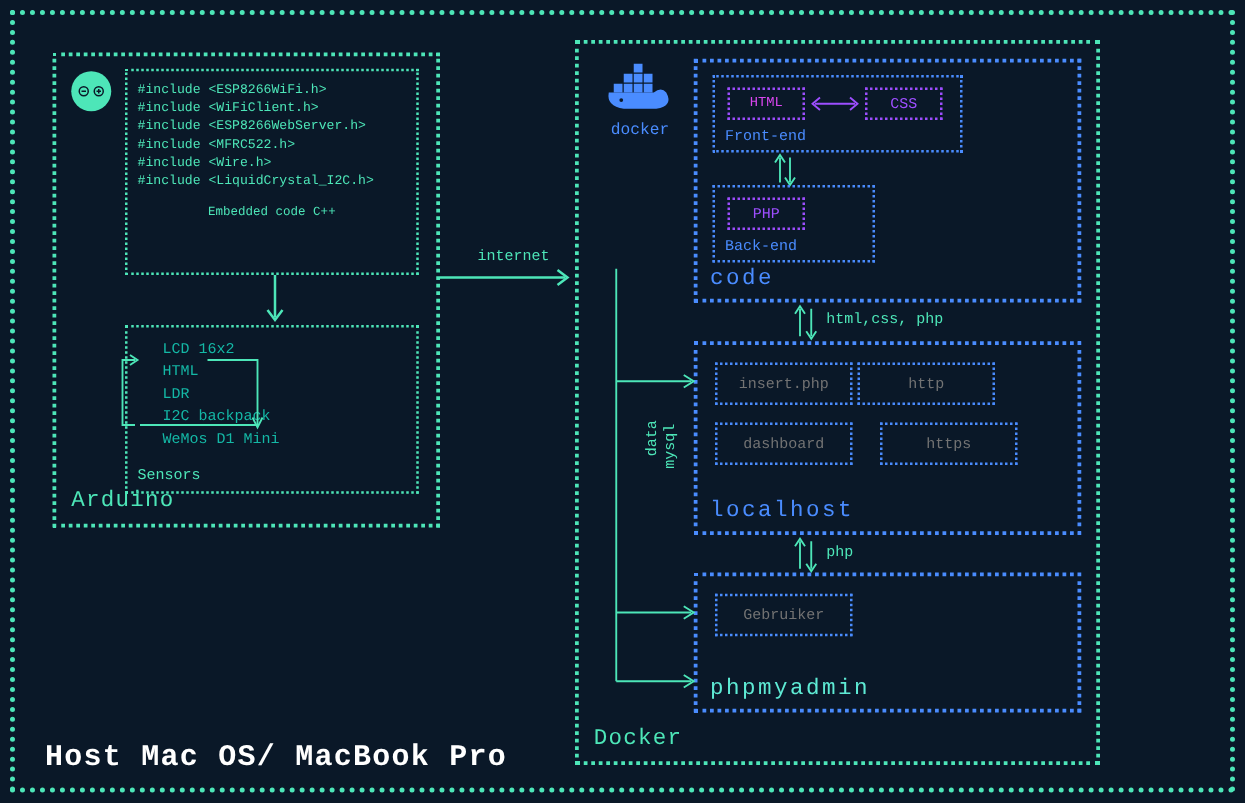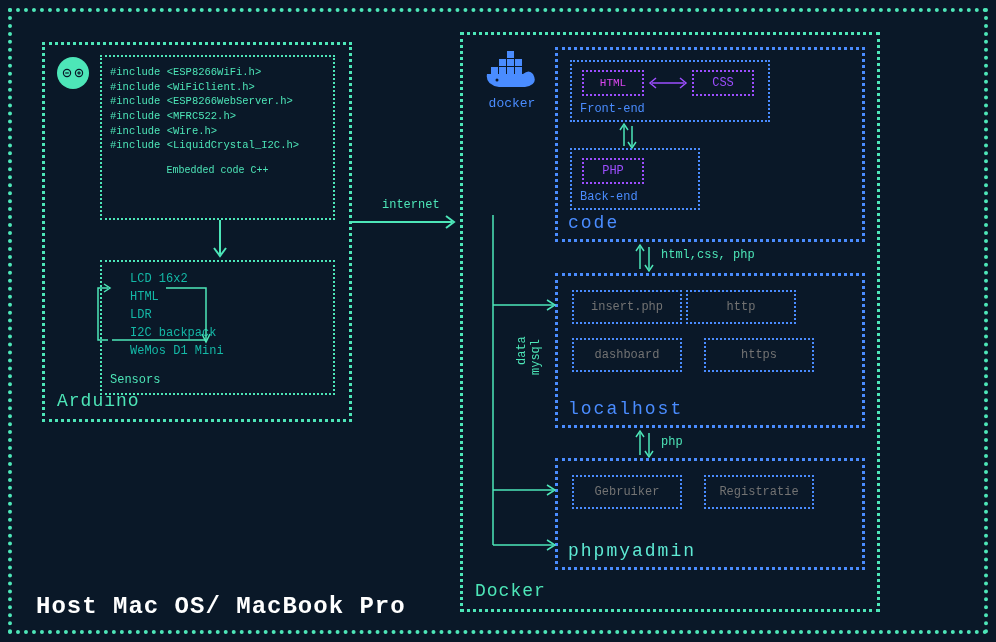--- a/index.html
+++ b/index.html
@@ -352,21 +352,20 @@
       <line x1="7" y1="4" x2="7" y2="26" stroke="#4de6b8" stroke-width="1.5"></line>
       <line x1="16" y1="4" x2="16" y2="26" stroke="#4de6b8" stroke-width="1.5"></line>
       <polyline points="3,8 7,2 11,8" fill="none" stroke="#4de6b8" stroke-width="1.5"></polyline>
       <polyline points="12,22 16,28 20,22" fill="none" stroke="#4de6b8" stroke-width="1.5"></polyline>
     </svg>
     <div class="arrow-label" style="left:198px; top:400px;">php</div>
 
     <div class="phpmyadmin-box">
       <div class="phpmyadmin-label">phpmyadmin</div>
       <div class="cell" style="left:14px; top:14px;">Gebruiker</div>
-      <div class="cell" style="left:146px; top:14px;">Registratie</div>
     </div>
 
     <svg class="connector" style="left:10px; top:180px; width:90px; height:360px;">
 
       <line x1="20" y1="0" x2="20" y2="330" stroke="#4de6b8" stroke-width="1.5"></line>
 
       <line x1="20" y1="90" x2="80" y2="90" stroke="#4de6b8" stroke-width="1.5"></line>
       <polyline points="74,85 82,90 74,95" fill="none" stroke="#4de6b8" stroke-width="1.5"></polyline>
 
       <line x1="20" y1="275" x2="80" y2="275" stroke="#4de6b8" stroke-width="1.5"></line>

